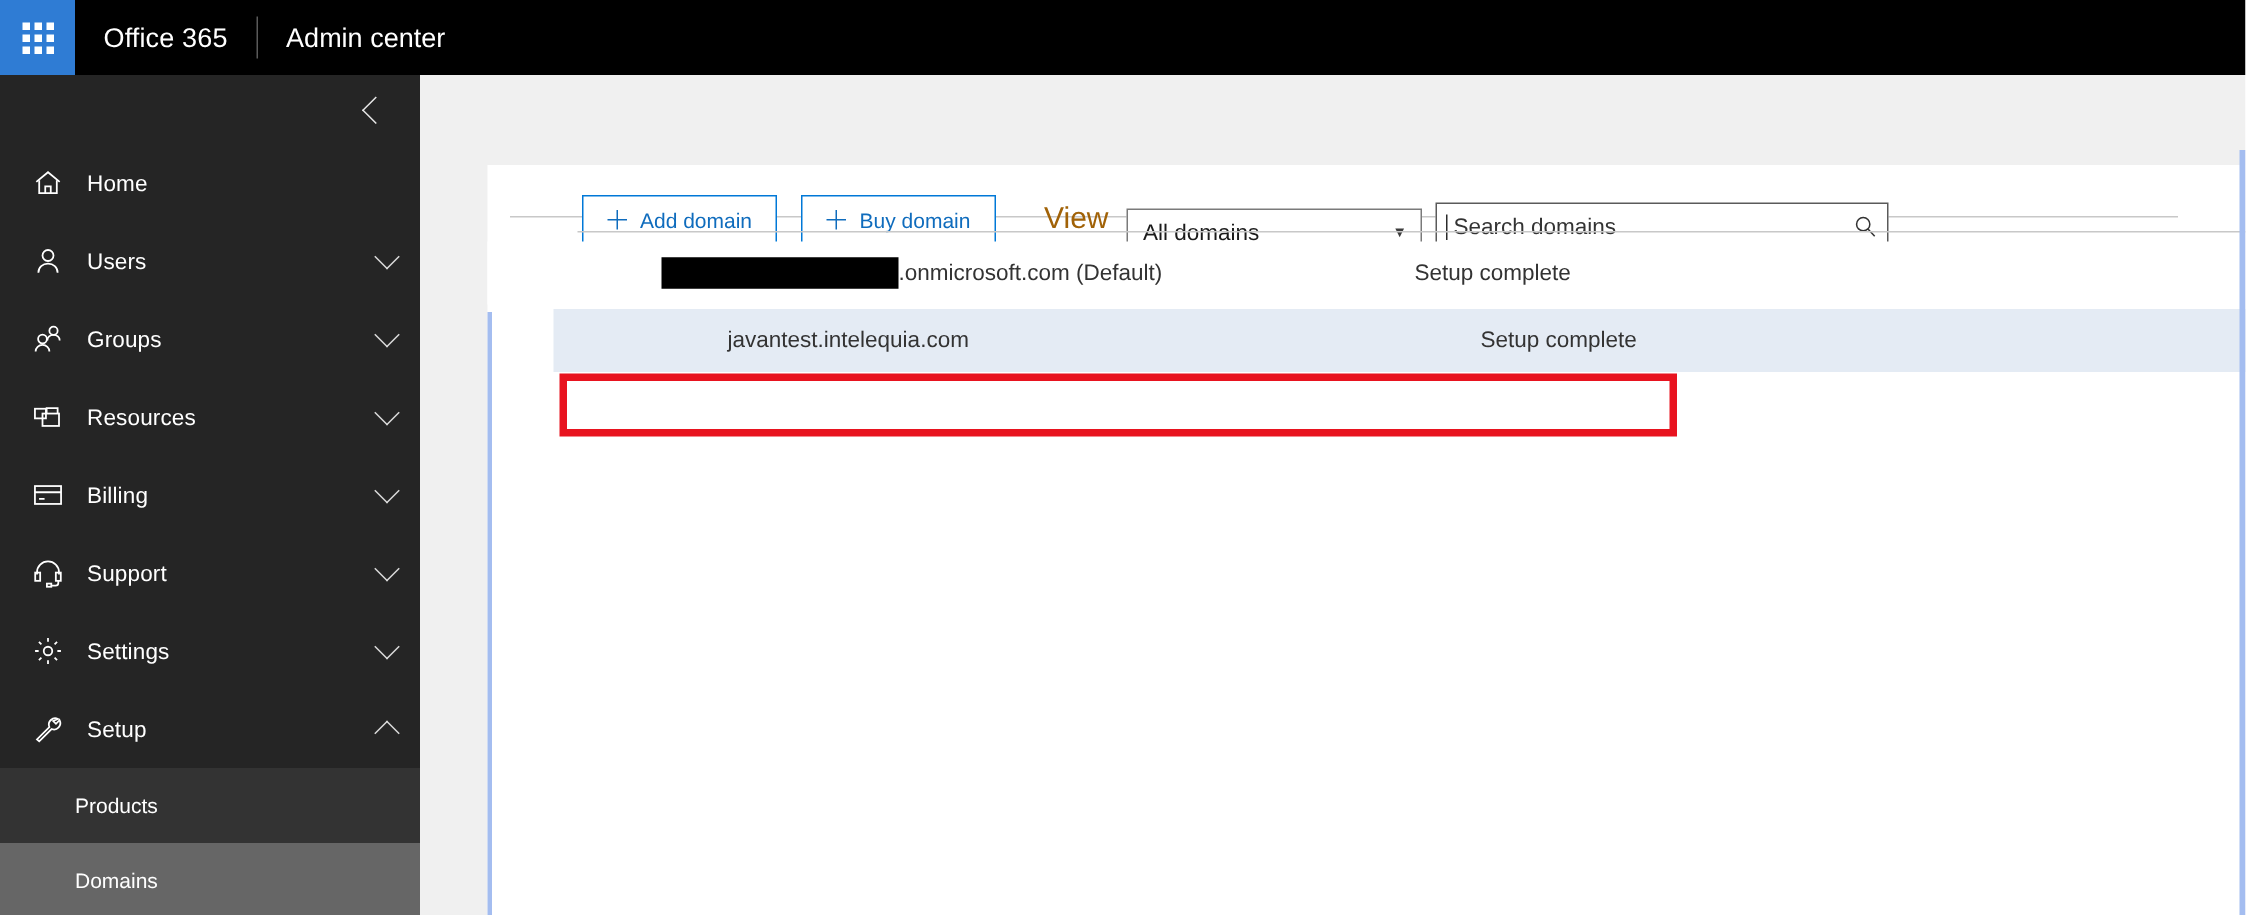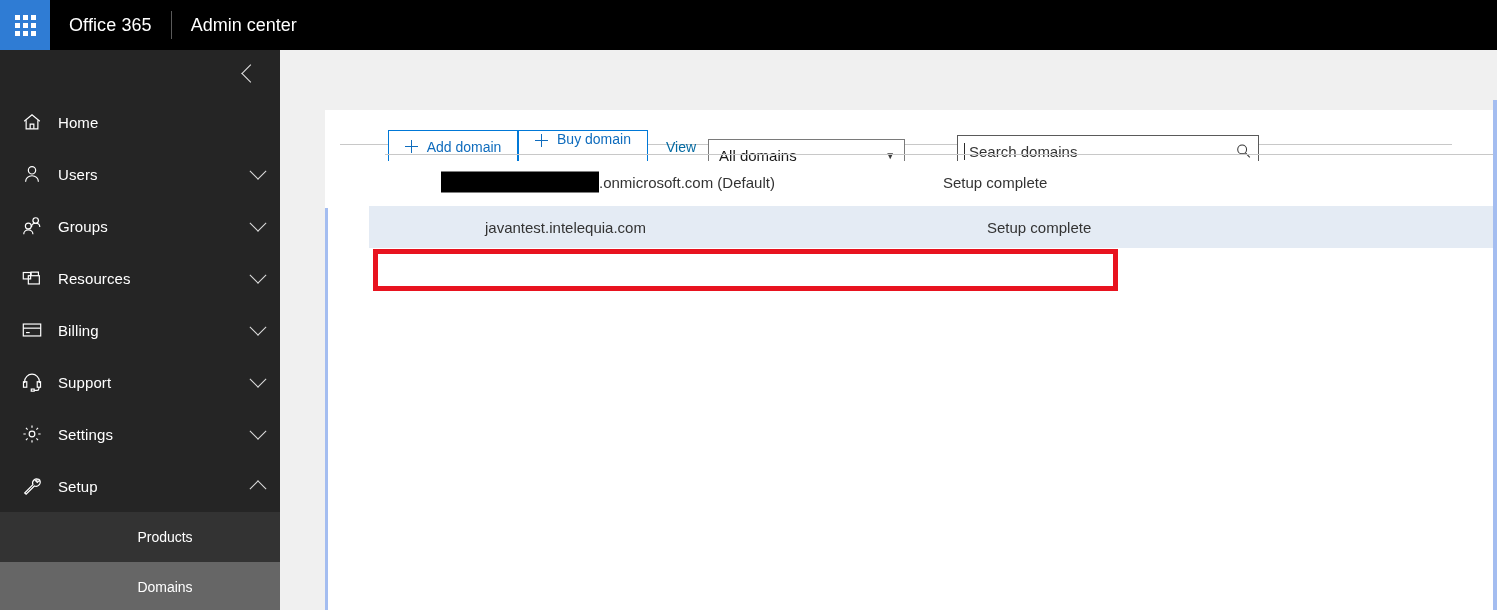--- a/index.html
+++ b/index.html
@@ -130,21 +130,20 @@
   .chev-u { transform: rotate(-135deg) translate(-2px,-2px); }
   .nav-sub {
     height: 50px;
     display: flex;
     align-items: center;
     padding-left: 50px;
     font-size: 14px;
     color: #ffffff;
     cursor: pointer;
     background: #333333;
-    justify-content: center;
   }
   .nav-sub.selected { background: #666666; }
 
   
   .content {
     position: absolute;
     left: 280px; top: 50px;
     width: 1217px; height: 560px;
     background: #f0f0f0;
   }
@@ -193,37 +192,37 @@
     font-size: 14px;
     font-family: "Liberation Sans", sans-serif;
     display: flex;
     align-items: center;
     justify-content: center;
     gap: 9px;
     cursor: pointer;
     padding: 16px 14px;
     box-sizing: border-box;
   }
-  .cmd-btn + .cmd-btn { margin-left: 0; align-items: flex-end; }
+  .cmd-btn + .cmd-btn { margin-left: 16px; }
   .plus {
     position: relative;
     width: 13px; height: 13px;
     flex: none;
   }
   .plus::before, .plus::after {
     content: "";
     position: absolute;
     background: #0f6cbd;
   }
   .plus::before { left: 0; top: 6px; width: 13px; height: 1.4px; }
   .plus::after  { top: 0; left: 6px; height: 13px; width: 1.4px; }
   .view-label {
-    font-size: 14px;
-    color: #0369a1;
-    margin: 0 12px 0 18px;
+    font-size: 20px;
+    color: #a16207;
+    margin: 0 12px 0 32px;
     white-space: nowrap;
   }
   .view-select {
     width: 197px; height: 32px;
     border: 1px solid #7a7a7a;
     background: #ffffff;
     display: flex;
     align-items: center;
     font-size: 15px;
     color: #1b1b1b;

